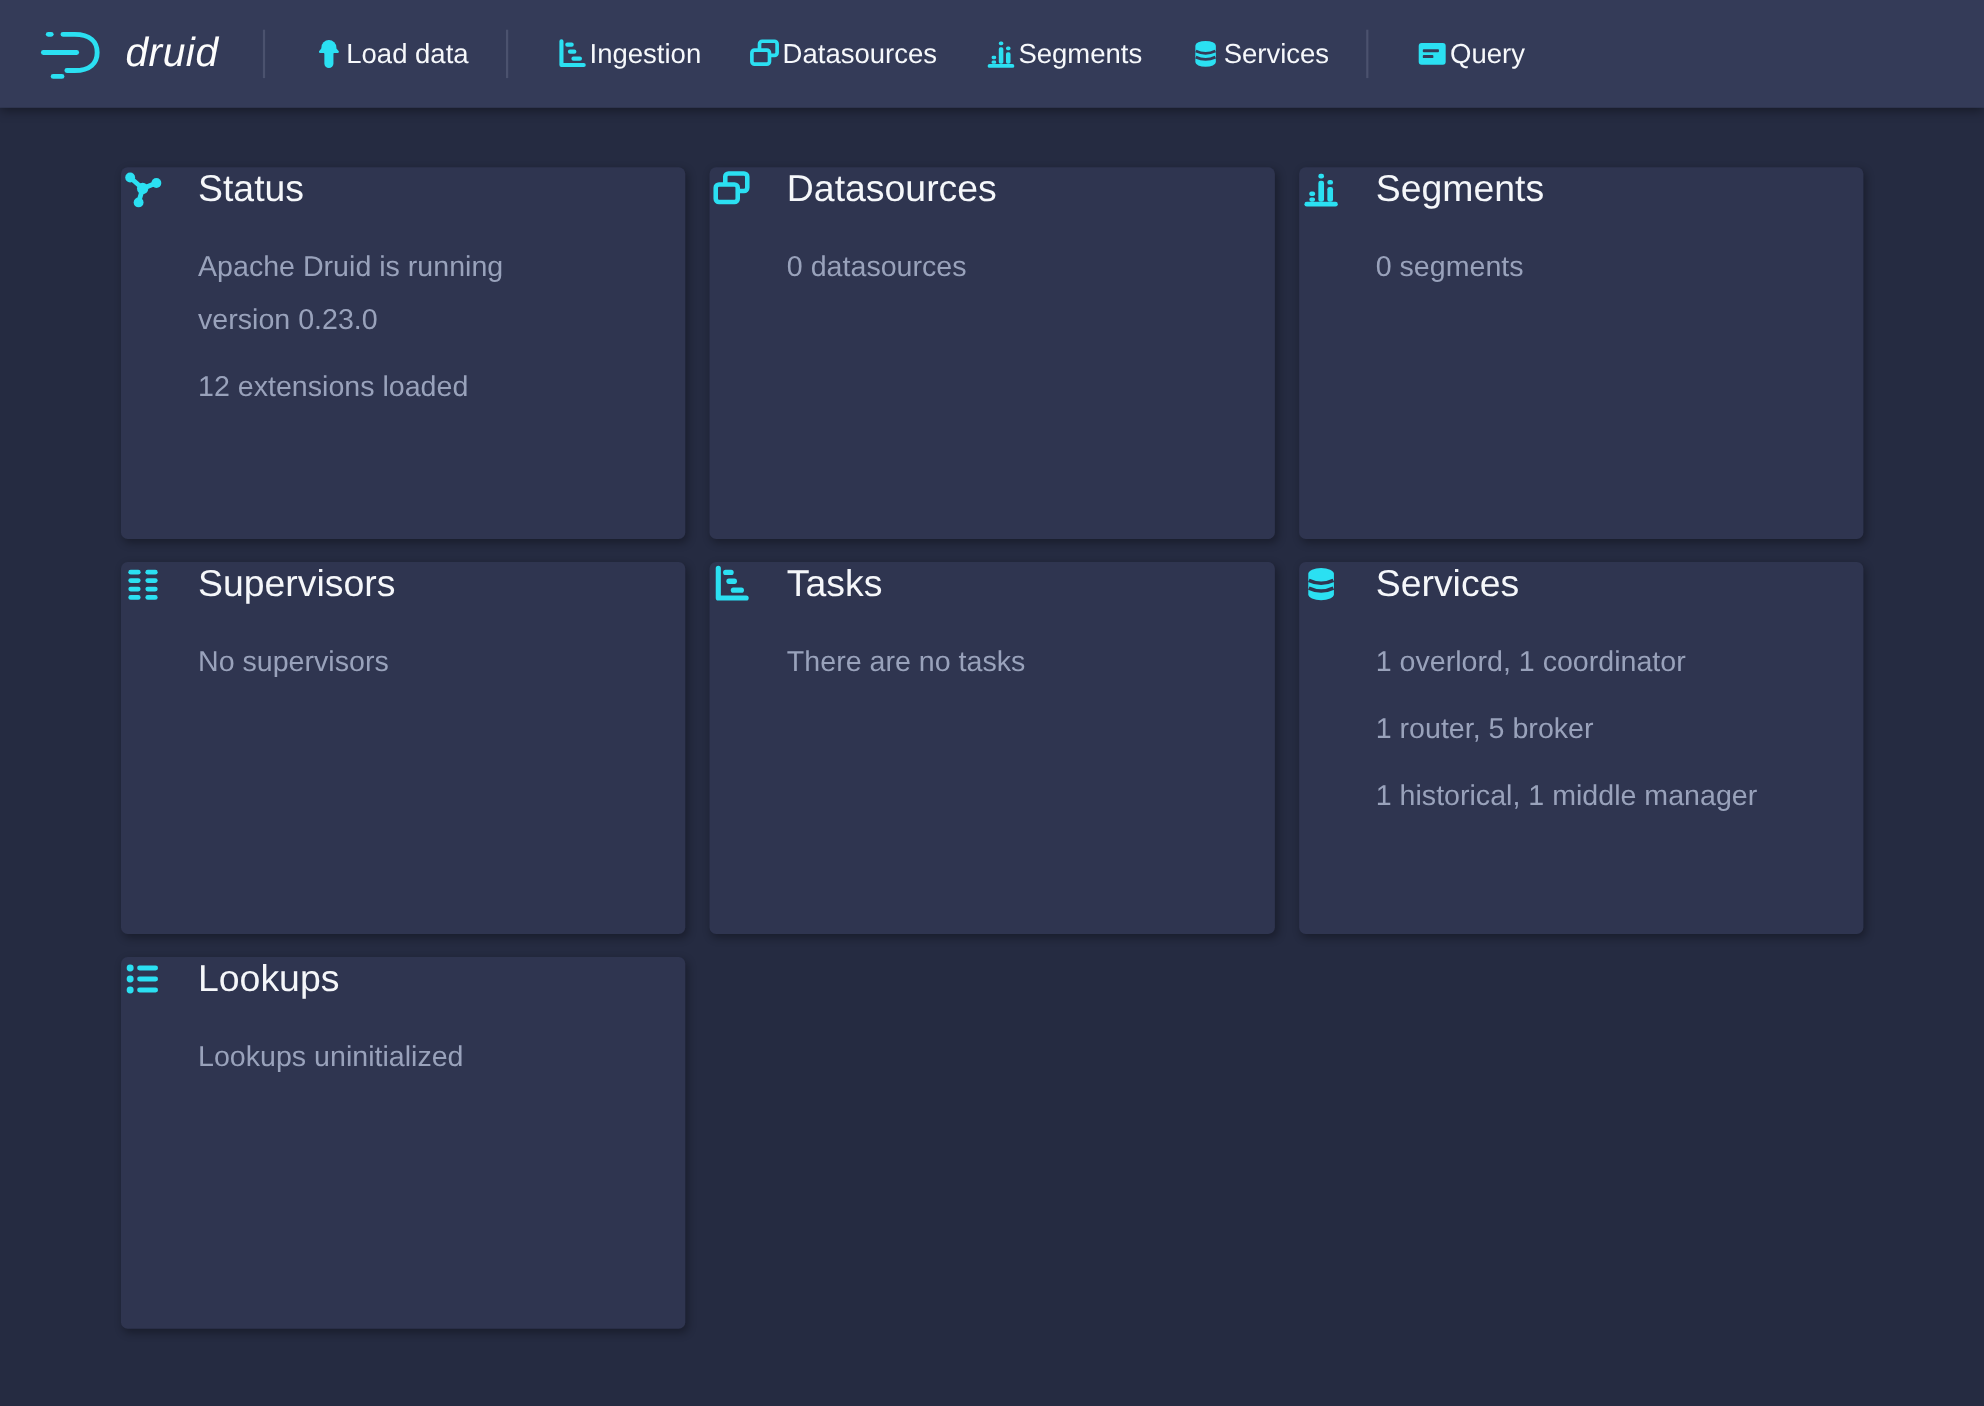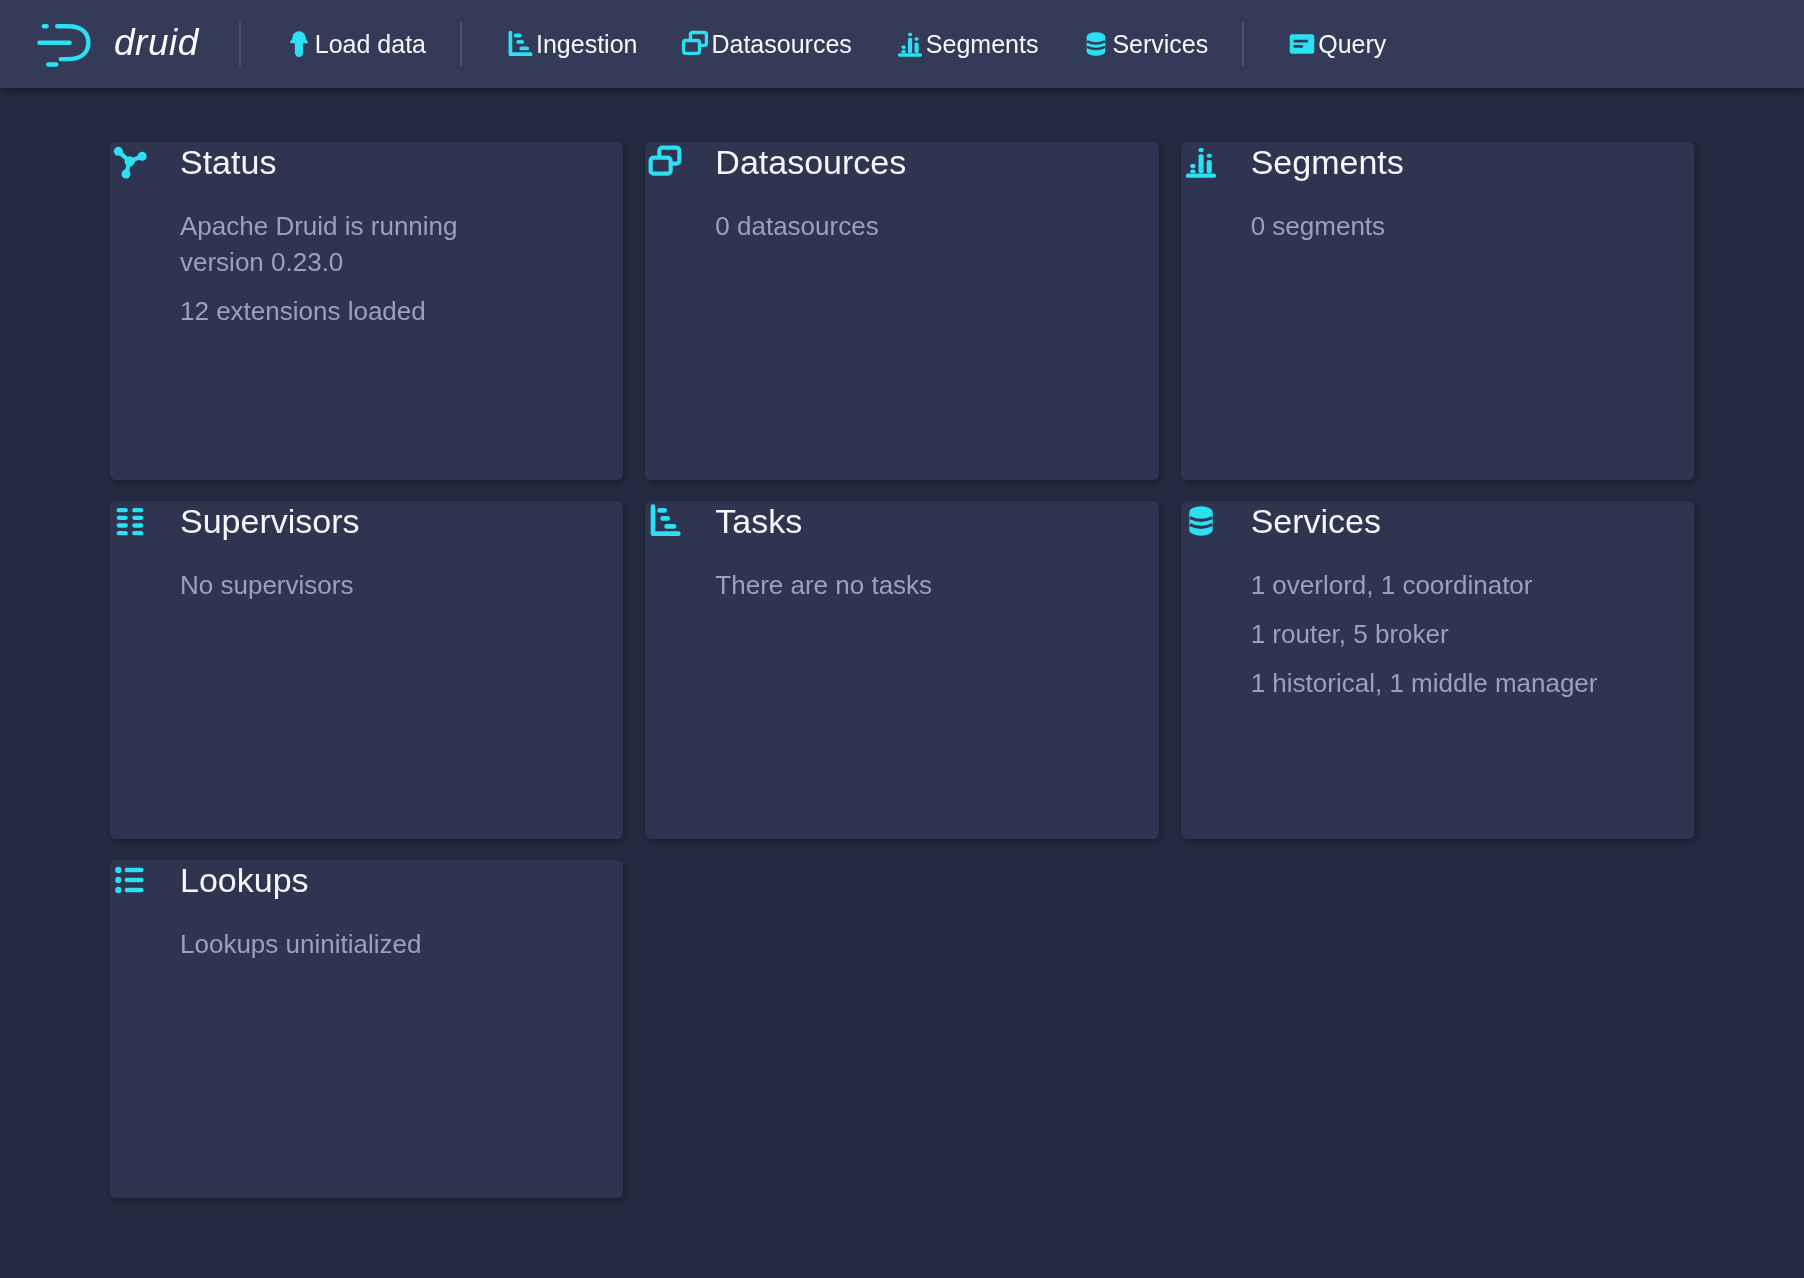--- a/index.html
+++ b/index.html
@@ -14,21 +14,21 @@
   *{box-sizing:border-box;}
   html,body{margin:0;padding:0;}
   body{
     width:1804px;height:1278px;
     background:var(--page-bg);
     font-family:"Liberation Sans",sans-serif;
     overflow:hidden;
   }
   
   .navbar{
-    height:88px;
+    height:98px;
     background:var(--navbar-bg);
     display:flex;align-items:center;
     padding-left:35px;
     box-shadow:0 2px 10px rgba(0,0,0,.45);
     position:relative;z-index:2;
     --knock:var(--navbar-bg);
   }
   .brand{display:flex;align-items:center;gap:15px;cursor:pointer;}
   .brand svg{width:64px;height:48px;display:block;}
   .brand-text{
@@ -61,21 +61,21 @@
   .card-header{display:flex;align-items:center;gap:30px;}
   .card-header .icon{width:40px;height:40px;flex:none;}
   .card-header .icon svg{width:100%;height:100%;display:block;}
   .card-title{
     color:var(--title-text);font-size:34px;font-weight:400;line-height:40px;
   }
   .card-body{margin:26px 0 0 70px;}
   .card-body p{
     margin:0 0 13px 0;
     color:var(--body-text);
-    font-size:26px;line-height:36px;
+    font-size:26px;line-height:48px;
     max-width:358px;
   }
 </style>
 </head>
 <body>
 
 <svg width="0" height="0" style="position:absolute">
   <defs>
     <g id="i-upload">
       <circle cx="12" cy="7.6" r="5.1" fill="var(--accent)"></circle>

